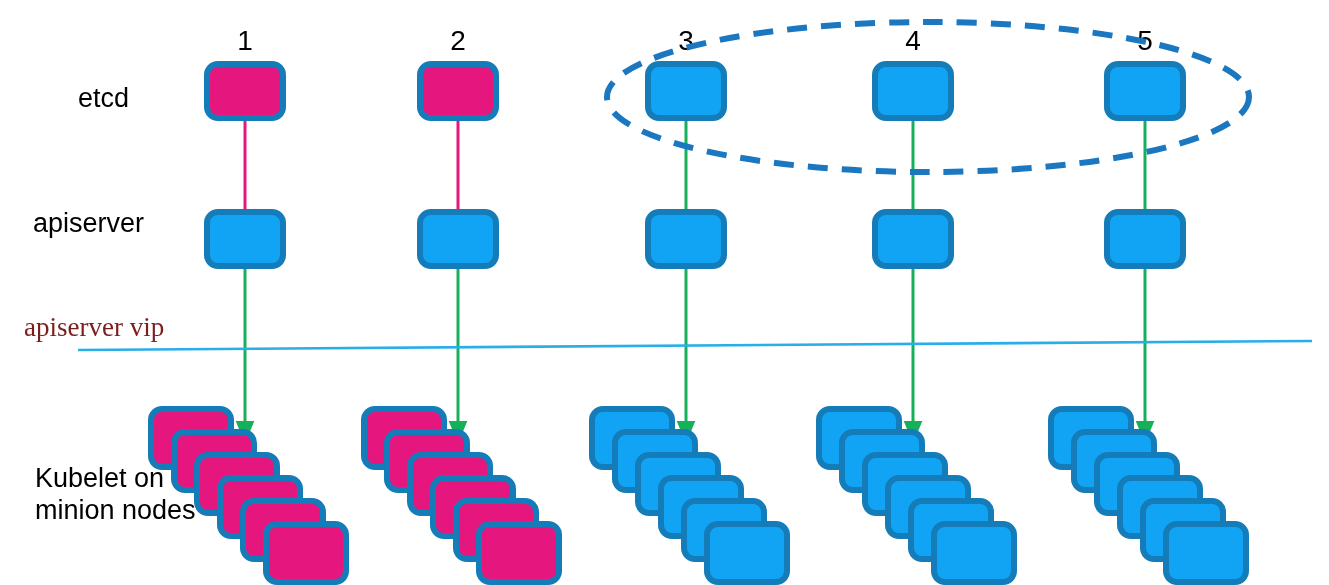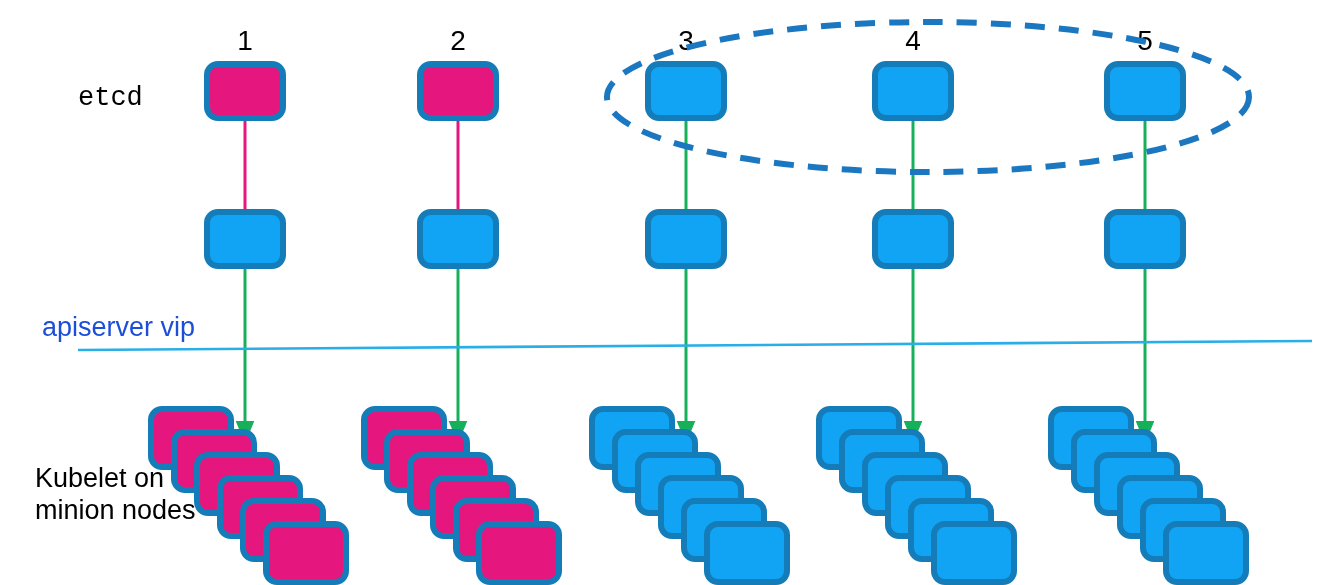--- a/index.html
+++ b/index.html
@@ -9,22 +9,23 @@
   svg.layer{position:absolute;left:0;top:0;width:1329px;height:585px;overflow:visible;}
   .rowlabel{position:absolute;color:#000;font-size:27px;line-height:32px;
             white-space:pre;text-align:left;}
   .colnum{position:absolute;color:#000;font-size:28px;line-height:30px;text-align:center;width:60px;}
 </style>
 </head>
 <body>
 
 <div id="stage">
 
-  <div class="rowlabel" id="lbl-etcd" style="left: 78px; top: 82px; color: rgb(0, 0, 0); font-family: Liberation Mono, monospace;">etcd</div>
-  <div class="rowlabel" id="lbl-vip" style="left: 42px; top: 311px; color: #1d4ed8;">apiserver vip</div>
+  <div class="rowlabel" id="lbl-etcd" style="left: 78px; top: 82px; color: rgb(0, 0, 0);">etcd</div>
+  <div class="rowlabel" id="lbl-apiserver" style="left: 33px; top: 207px; color: rgb(0, 0, 0);">apiserver</div>
+  <div class="rowlabel" id="lbl-vip" style="left: 24px; top: 311px; color: #7f1d1d; font-family: Liberation Serif, serif;">apiserver vip</div>
   <div class="rowlabel" id="lbl-kubelet" style="left: 35px; top: 462px; color: rgb(0, 0, 0);">Kubelet on
 minion nodes</div>
 
   <div id="colnums">
       <div class="colnum" style="left: 215px; top: 26px; color: rgb(0, 0, 0);">1</div>
       <div class="colnum" style="left: 428px; top: 26px; color: rgb(0, 0, 0);">2</div>
       <div class="colnum" style="left: 656px; top: 26px; color: rgb(0, 0, 0);">3</div>
       <div class="colnum" style="left: 883px; top: 26px; color: rgb(0, 0, 0);">4</div>
       <div class="colnum" style="left: 1115px; top: 26px; color: rgb(0, 0, 0);">5</div>
     </div>

